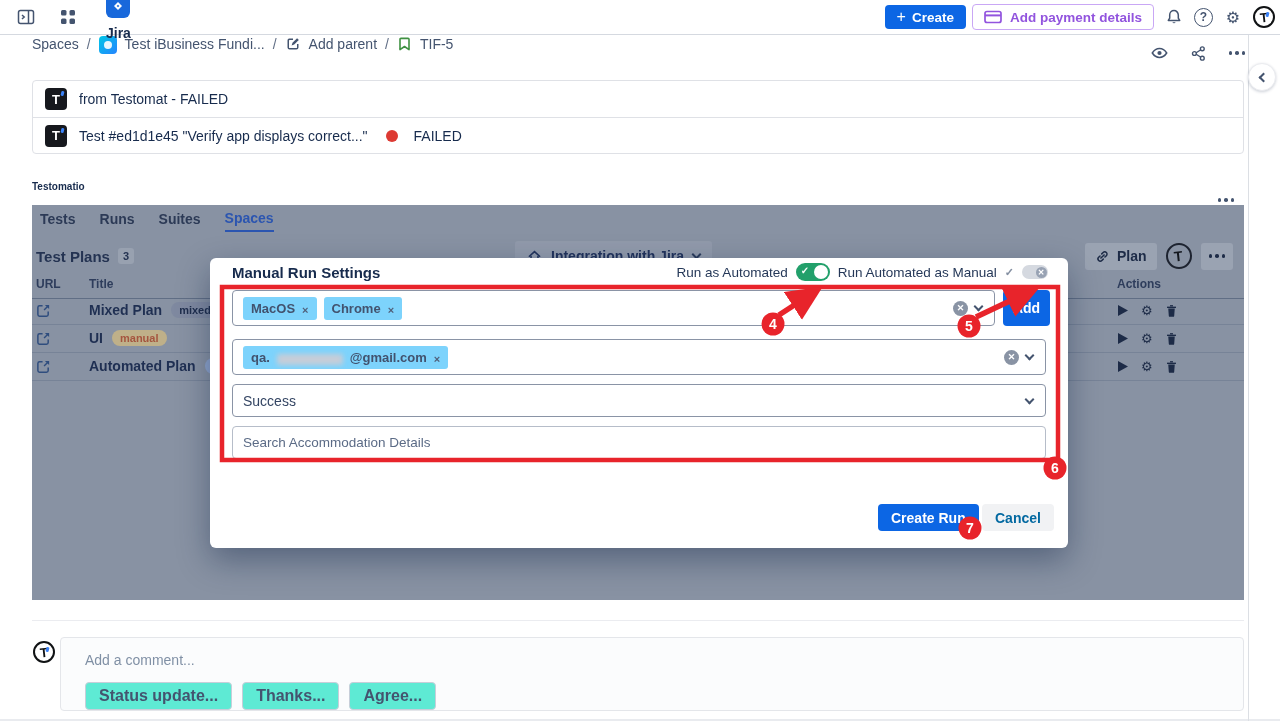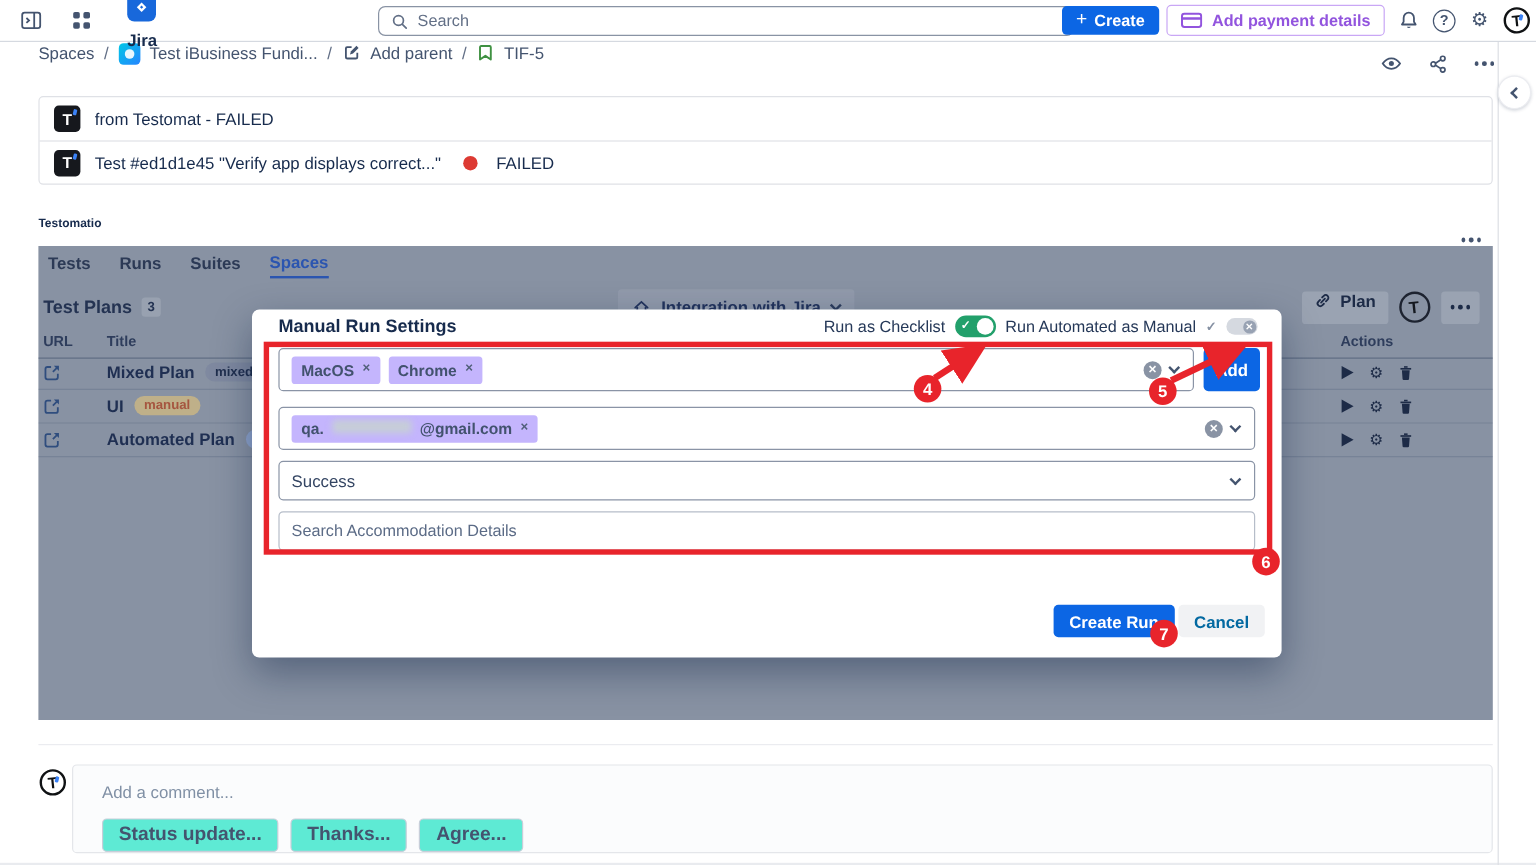--- a/index.html
+++ b/index.html
@@ -71,21 +71,21 @@
   .tabs { position:absolute; left:8px; top:0; height:27px; display:flex; gap:24px; align-items:center; font-size:14px; font-weight:bold; color:#2c3a56; }
   .tab { cursor:pointer; padding:4px 0; }
   .tab.active { color:#2b55b0; border-bottom:2px solid #2b55b0; }
 
   .plans-head { position:absolute; left:4px; top:36px; right:11px; height:30px; display:flex; align-items:center; }
   .plans-title { font-size:15px; font-weight:bold; color:#243352; display:flex; align-items:center; gap:8px;}
   .count-pill { background:#98a1b0; color:#243352; font-size:11px; font-weight:bold; border-radius:3px; padding:2px 5px; }
   .integration { position:absolute; left:479px; top:0; height:30px; display:flex; align-items:center; gap:9px;
                  background:#919aab; border-radius:3px; padding:0 12px; cursor:pointer; color:#22335c; font-size:14px; font-weight:bold;}
   .head-right { position:absolute; right:0; top:0; height:30px; display:flex; align-items:center; gap:9px; }
-  .btn-dim { background:#9aa3b2; border:none; border-radius:3px; height:27px; padding:0 10px; display:flex; gap:7px;
+  .btn-dim { background:#9aa3b2; border:none; border-radius:3px; height:27px; padding:0 10px; display:flex; align-items:center; gap:7px;
              color:#1d2b47; font-size:14px; font-weight:bold; cursor:pointer; font-family:inherit;}
   .tm-circle { width:26px; height:26px; border-radius:50%; border:2px solid #1d2330; display:flex; align-items:center; justify-content:center;
                font-weight:bold; font-size:14px; color:#14181f; position:relative; }
   .tm-circle .t{ transform:rotate(-6deg); }
 
   .tbl-header { position:absolute; left:4px; top:72px; right:4px; height:20px; font-size:12px; font-weight:bold; color:#2e3d5c; }
   .tbl-header::after { content:""; position:absolute; left:-4px; right:-4px; bottom:-2px; border-bottom:1px solid rgba(23,43,77,.35); }
   .col-url { position:absolute; left:0; }
   .col-title { position:absolute; left:53px; }
   .col-actions { position:absolute; left:1081px; }
@@ -113,22 +113,22 @@
   .tog-mini { width:26px; height:14px; border-radius:8px; background:#d5d9e0; position:relative; cursor:pointer; flex:0 0 auto;}
   .tog-mini .knob { position:absolute; right:1.5px; top:1.5px; width:11px; height:11px; background:#98a2b3; border-radius:50%;
                     color:#fff; font-size:8px; line-height:11px; text-align:center; font-weight:bold;}
 
   .inp { position:absolute; left:22px; background:#fff; border:1px solid #8a94a6; border-radius:4px;
          display:flex; align-items:center; padding:0 10px; gap:7px; }
   .inp-env   { top:32px;  width:763px; height:36px; }
   .inp-user  { top:81px;  width:814px; height:36px; }
   .inp-stat  { top:126px; width:814px; height:33px; }
   .inp-srch  { top:168px; width:814px; height:33px; border-color:#b6bdc9;}
-  .tag { background:#c4b5fd; border-radius:3px; padding:4px 8px; font-size:13px; color:#42526e; font-weight:bold;
-         display:flex; align-items:flex-start; gap:7px; white-space:nowrap;}
+  .tag { background:#7dd3fc; border-radius:3px; padding:4px 8px; font-size:13px; color:#42526e; font-weight:bold;
+         display:flex; align-items:flex-end; gap:7px; white-space:nowrap;}
   .tag .x { font-size:11px; cursor:pointer; color:#505f79; }
   .blur-blob { display:inline-block; width:66px; height:11px; background:#c6cdd8; border-radius:2px; filter:blur(2.5px); }
   .spacer { flex:1; }
   .clear-ico { width:15px; height:15px; border-radius:50%; background:#8993a4; color:#fff; font-size:9px; line-height:15px;
                text-align:center; font-weight:bold; cursor:pointer; flex:0 0 auto;}
   .sel-text { font-size:14px; color:#344563; }
   .inp-srch input { border:none; outline:none; width:100%; font-size:13.5px; color:#5b6b86; font-family:inherit; background:transparent;}
   .btn-add { position:absolute; left:793px; top:32px; width:47px; height:36px; background:#0c66e4; color:#fff; border:none;
              border-radius:4px; font-size:14px; font-weight:bold; cursor:pointer; font-family:inherit;}
   .btn-createrun { position:absolute; left:668px; top:246px; height:27px; padding:0 13px; background:#0c66e4; color:#fff;
@@ -177,29 +177,20 @@
       <span class="jira-logo">
         <svg width="16" height="16" viewBox="0 0 24 24">
             <path d="M6 12 L12 6 L18 12 L12 18 Z" fill="#fff"></path>
             <path d="M10 12 L12 10 L14 12 L12 14 Z" fill="#1868db"></path>
           </svg>
       </span>
       <span class="jira-name">Jira</span>
     </span>
   </div>
 
-  <div class="nav-search">
-    <span>
-      <svg width="16" height="16" viewBox="0 0 18 18">
-          <circle cx="8" cy="8" r="4.6" fill="none" stroke="#626f86" stroke-width="1.6"></circle>
-          <line x1="11.6" y1="11.6" x2="15.2" y2="15.2" stroke="#626f86" stroke-width="1.6" stroke-linecap="round"></line>
-        </svg>
-    </span>
-    <input placeholder="Search" style="">
-  </div>
 
   <div class="nav-right">
     <button class="btn-create">
       <span class="plus">+</span>
       <span>Create</span>
     </button>
     <button class="btn-payment">
       <span>
         <svg width="18" height="14" viewBox="0 0 18 14">
             <rect x="1" y="1.5" width="16" height="11" rx="2" fill="none" stroke="#9254de" stroke-width="1.7"></rect>
@@ -452,21 +443,21 @@
             <rect x="5.4" y="1.2" width="3.2" height="1.4" fill="#1d2b47"></rect>
           </svg>
         </span>
     </span>
   </div>
 </div>
 
 <div class="modal">
   <div class="m-title">Manual Run Settings</div>
   <div class="m-toggles">
-    <span>Run as Checklist</span>
+    <span>Run as Automated</span>
     <span class="tog-green">
       <span class="ck">✓</span>
       <span class="knob"></span>
     </span>
     <span>Run Automated as Manual</span>
     <span class="mini-check">✓</span>
     <span class="tog-mini">
       <span class="knob">✕</span>
     </span>
   </div>

